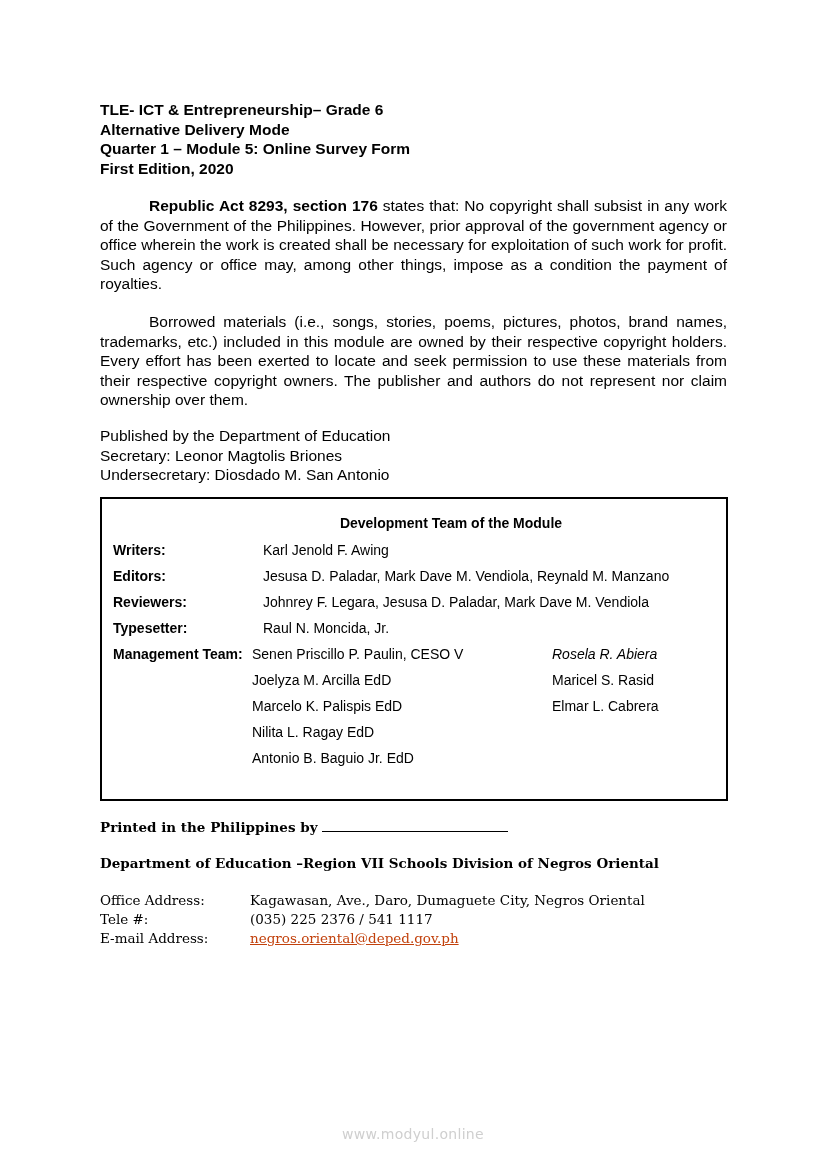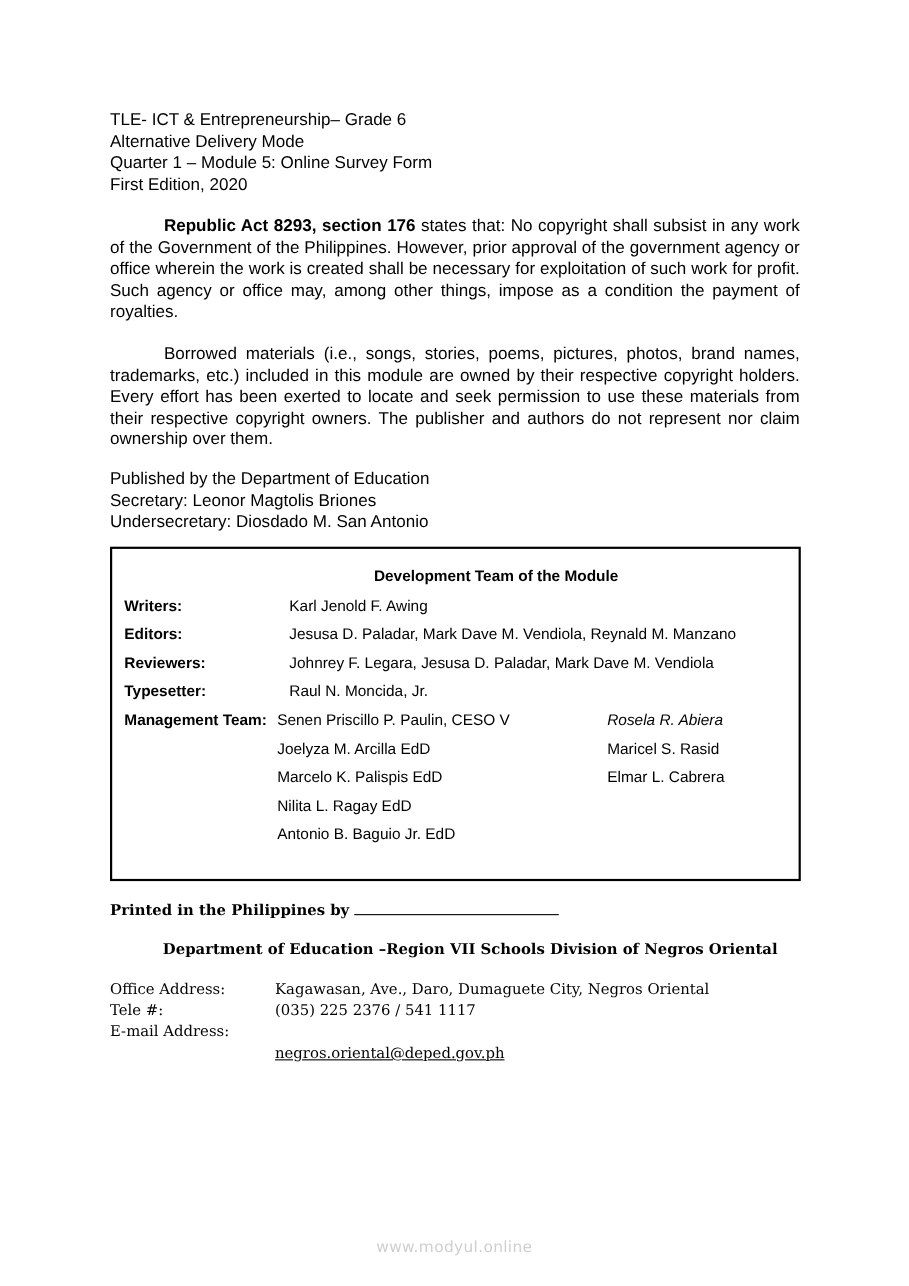--- a/index.html
+++ b/index.html
@@ -1,18 +1,18 @@
 <!DOCTYPE html>
 <html><head>
 <meta charset="utf-8">
 <style>
   html, body { margin: 0; padding: 0; background: #ffffff; }
   body { width: 826px; height: 1169px; position: relative; overflow: hidden; color: #000; }
 
-  .titleblock { position: absolute; left: 100px; top: 100px; font-family: "Liberation Sans", sans-serif; font-weight: normal; font-size: 15.5px; line-height: 19.5px; }
+  .titleblock { position: absolute; left: 100px; top: 100px; font-family: "Liberation Sans", sans-serif; font-weight: bold; font-size: 15.5px; line-height: 19.5px; }
   .titleblock div { white-space: nowrap; }
 
   .para { position: absolute; left: 100px; width: 627px; font-family: "Liberation Sans", sans-serif; font-size: 15.5px; line-height: 19.5px; text-align: justify; }
   .para .indent { display: inline-block; width: 49px; }
   .p1 { top: 196px; }
   .p2 { top: 312px; }
 
   .publisher { position: absolute; left: 100px; top: 426px; font-family: "Liberation Sans", sans-serif; font-size: 15.5px; line-height: 19.5px; }
   .publisher div { white-space: nowrap; }
 
@@ -20,27 +20,27 @@
   .devbox .box-title { position: absolute; left: 0; width: 698px; top: 16px; text-align: center; font-weight: bold; font-size: 14px; }
   .devrow { position: absolute; left: 11px; white-space: nowrap; }
   .devrow .label { position: absolute; left: 0; font-weight: bold; text-align: right; }
   .devrow .val { position: absolute; left: 150px; }
   .mgmt-label { position: absolute; left: 11px; font-weight: bold; white-space: nowrap; }
   .mgmt-col1 { position: absolute; left: 150px; white-space: nowrap; }
   .mgmt-col2 { position: absolute; left: 450px; white-space: nowrap; }
 
   .printed { position: absolute; left: 100px; top: 819px; font-family: "DejaVu Serif", serif; font-weight: bold; font-size: 13.5px; white-space: nowrap; }
   .printed .blank { display: inline-block; width: 186px; border-bottom: 1px solid #000; height: 12px; vertical-align: baseline; margin-left: 4px; }
-  .deped { position: absolute; left: 100px; top: 855px; font-family: "DejaVu Serif", serif; font-weight: bold; font-size: 13.5px; white-space: nowrap; margin-left: 48px; }
+  .deped { position: absolute; left: 100px; top: 855px; font-family: "DejaVu Serif", serif; font-weight: bold; font-size: 13.5px; white-space: nowrap; }
 
   .contact { position: absolute; left: 100px; top: 891px; font-family: "DejaVu Serif", serif; font-size: 13.5px; line-height: 19px; }
   .contact .crow { position: relative; height: 19px; white-space: nowrap; }
   .contact .clabel { position: absolute; left: 0; }
   .contact .cval { position: absolute; left: 150px; }
-  .contact a { color: #000000; text-decoration: underline; margin-top: 20px; }
+  .contact a { color: #c2410c; text-decoration: underline; }
 
   .watermark { position: absolute; left: 0; width: 826px; top: 1126px; text-align: center; font-family: "DejaVu Sans", sans-serif; font-size: 14px; color: #cfcfcf; letter-spacing: 0.3px; }
 </style>
 </head>
 <body>
 
 <div class="titleblock">
   <div>TLE- ICT &amp; Entrepreneurship– Grade 6</div>
   <div>Alternative Delivery Mode</div>
   <div>Quarter 1 – Module 5: Online Survey Form</div>

